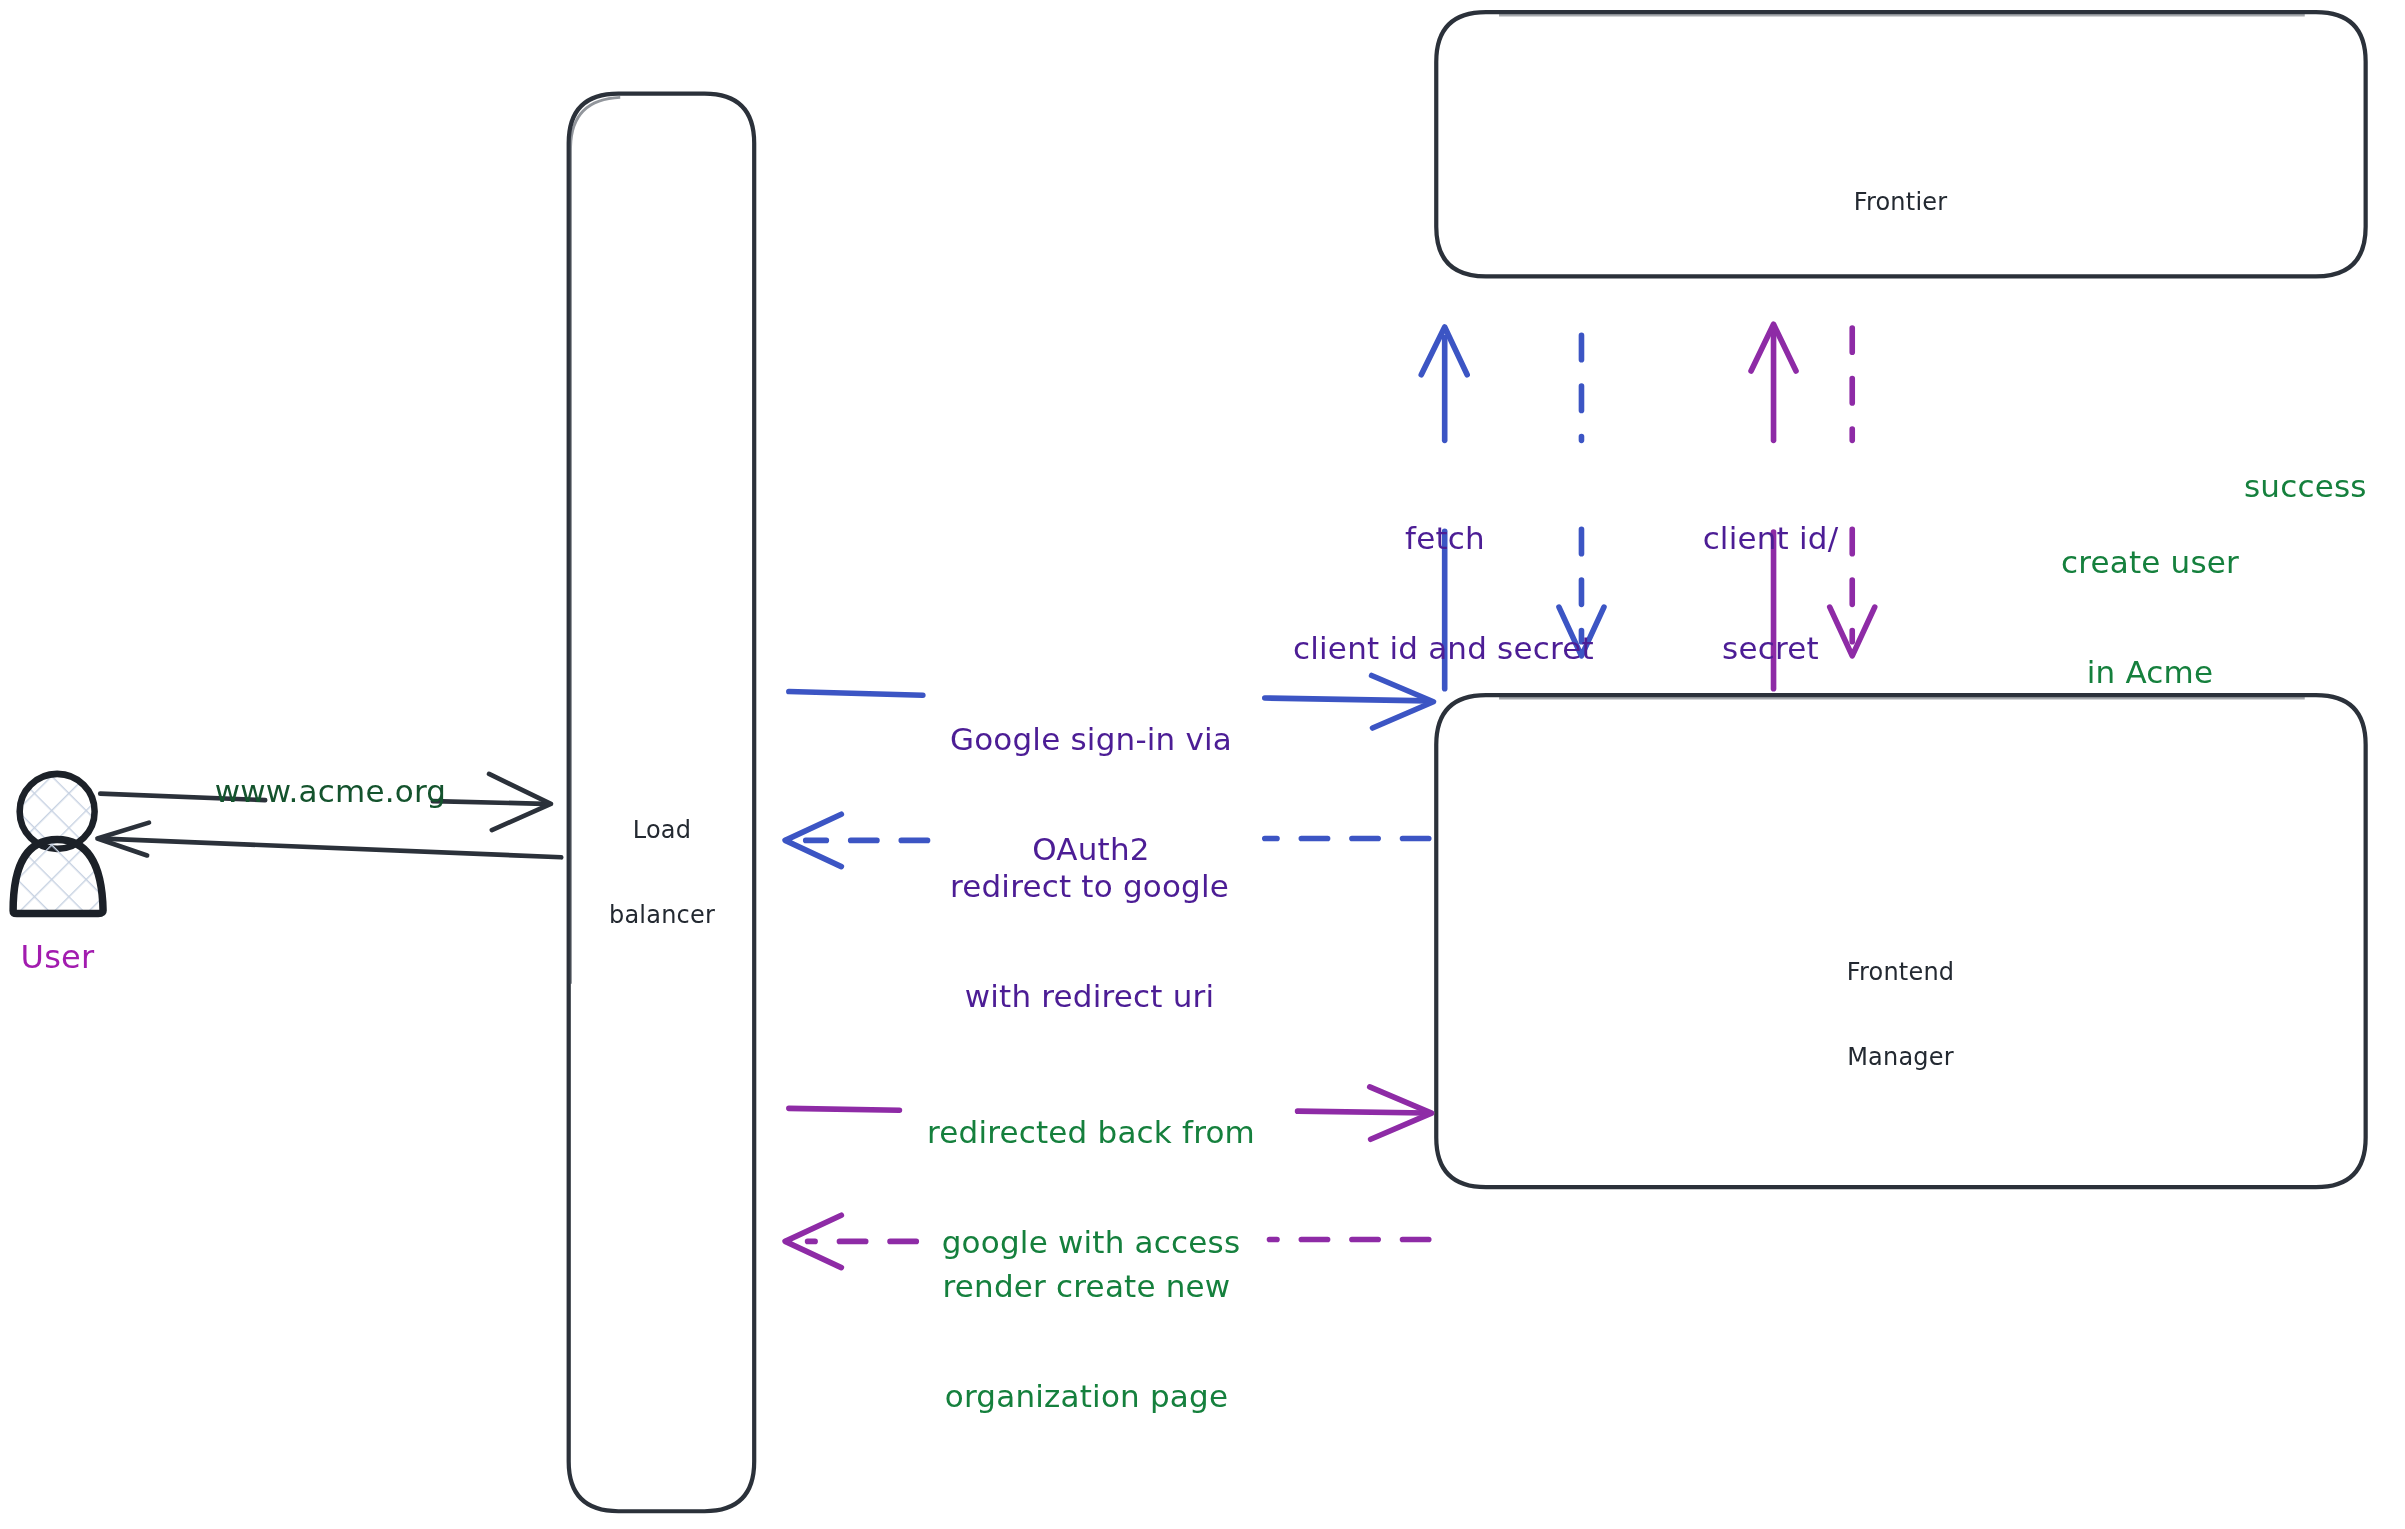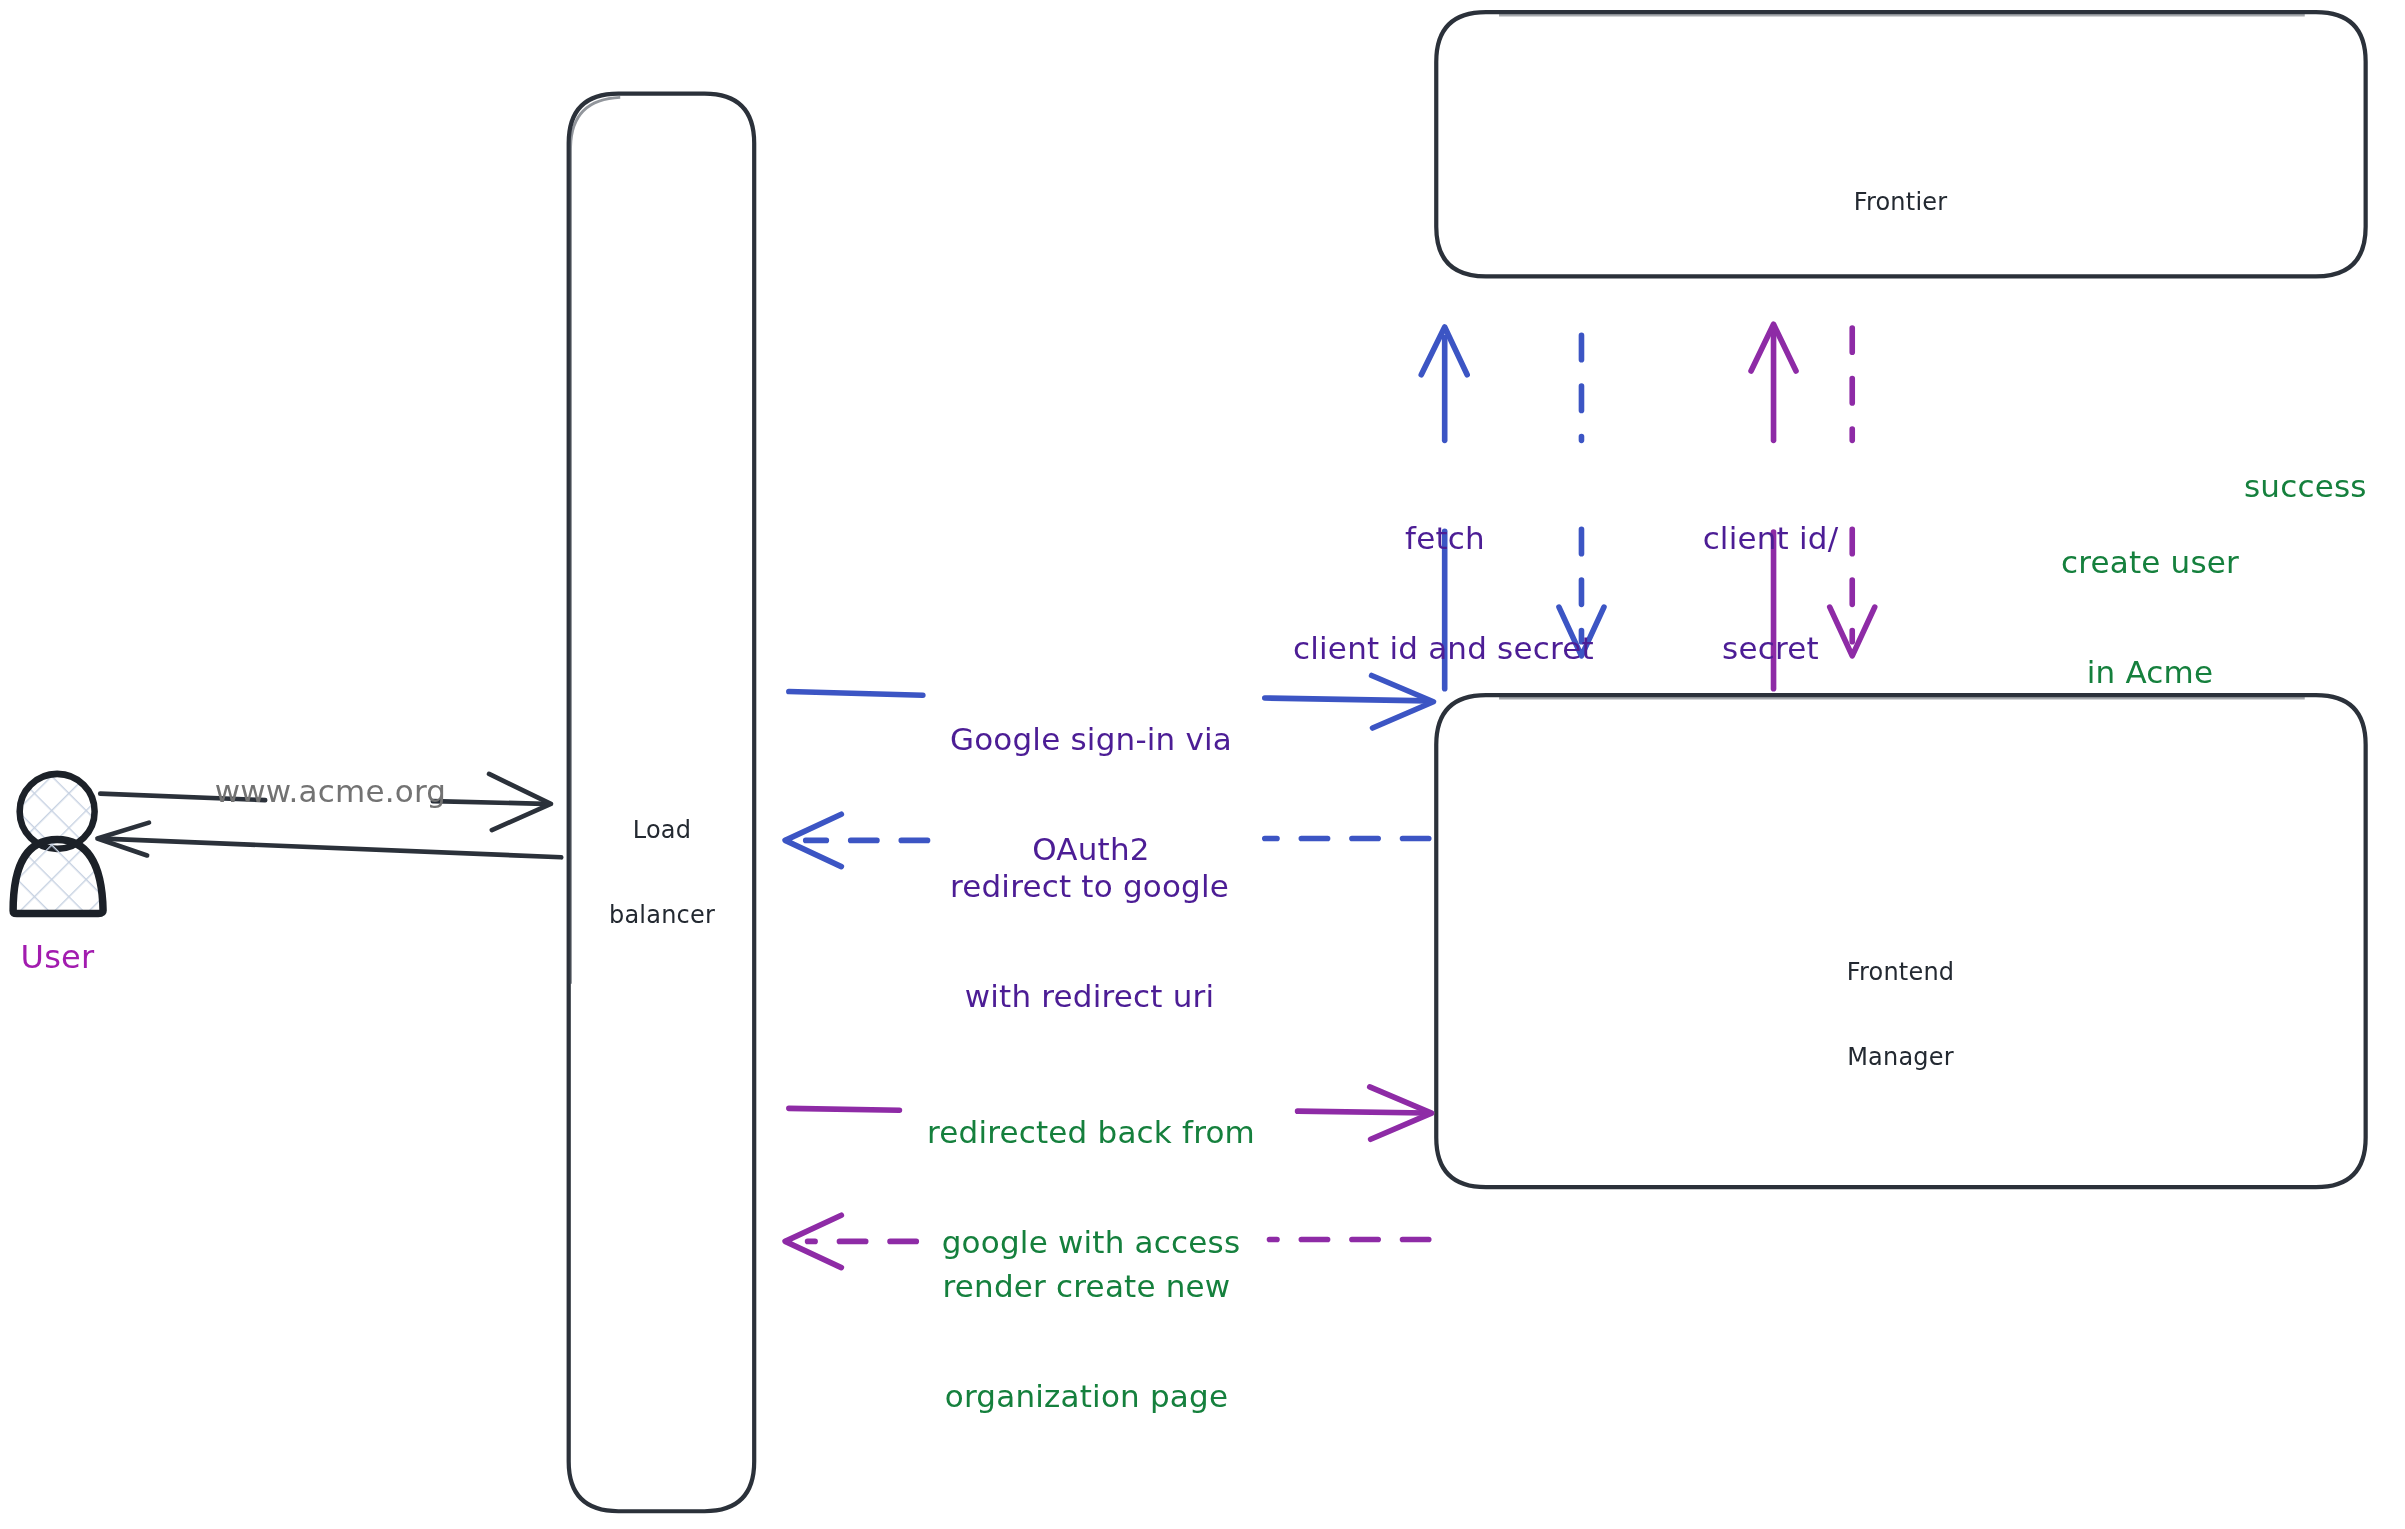--- a/index.html
+++ b/index.html
@@ -33,21 +33,21 @@
     text-align: center;
     font-weight: 400;
   }
   .edge-label {
     font-size: 31px;
     text-align: center;
     font-weight: 400;
   }
   .blue  { color: #4c1d95; }
   .purple{ color: #15803d; }
-  .dark  { color: #737373; }
+  .dark  { color: #14532d; }
   .user-caption {
     font-size: 32px;
     color: #a21caf;
   }
 </style>
 </head>
 <body>
 
 <svg id="canvas" viewBox="0 0 2567 1633" xmlns="http://www.w3.org/2000/svg">
   <defs>

